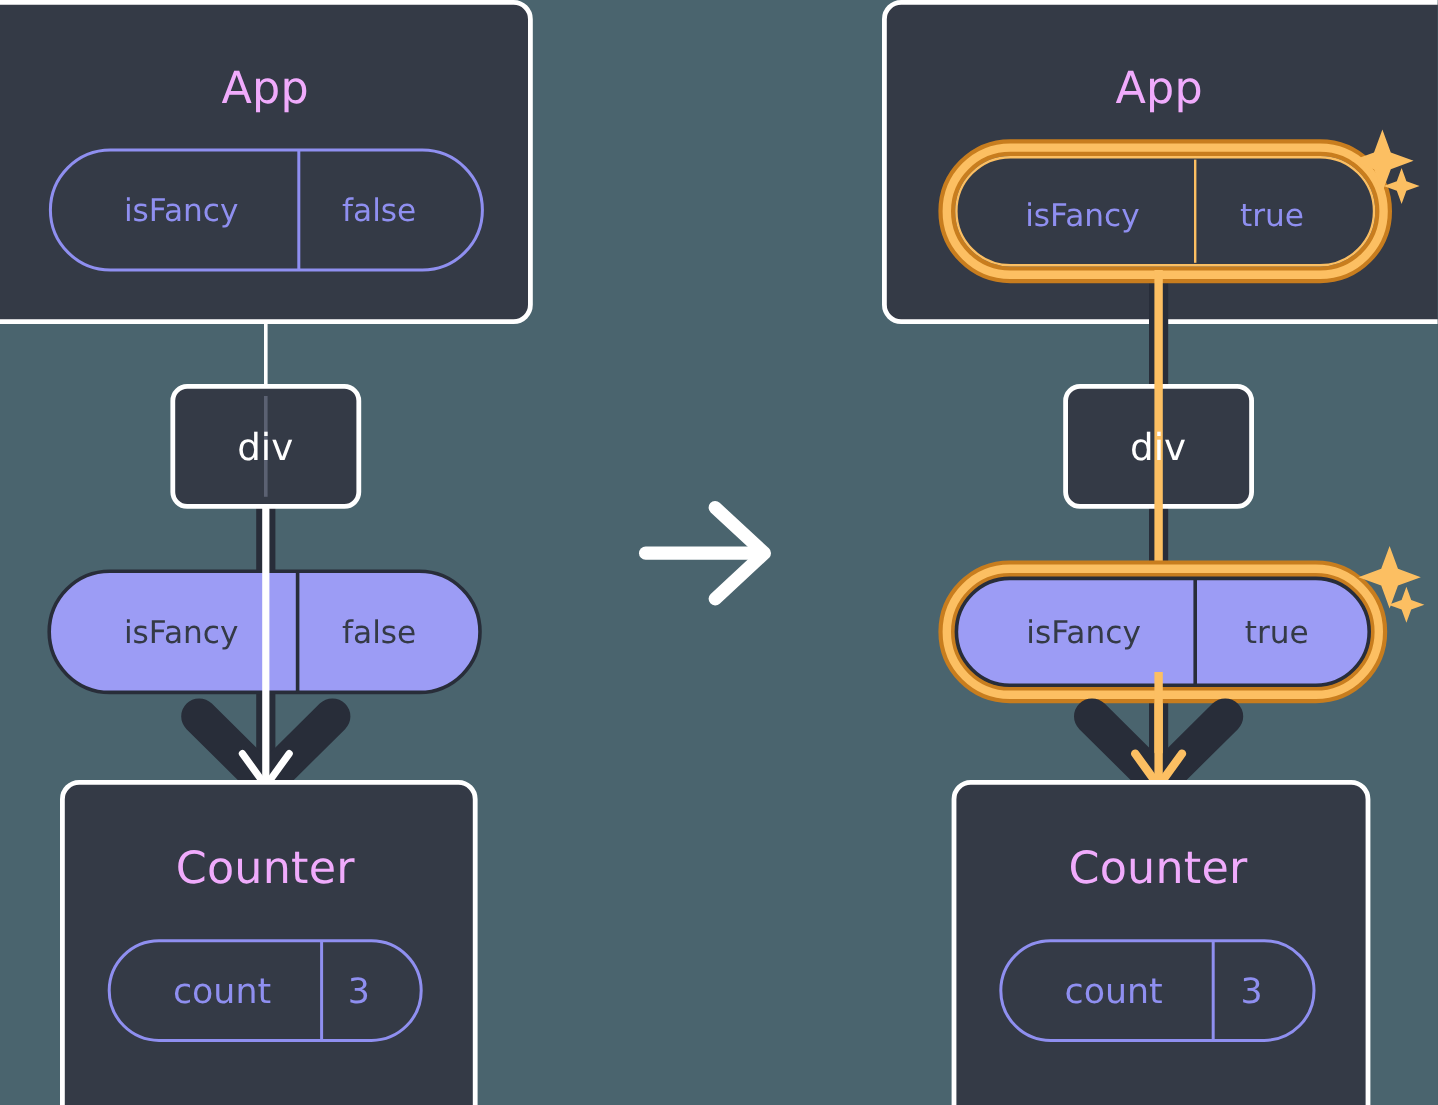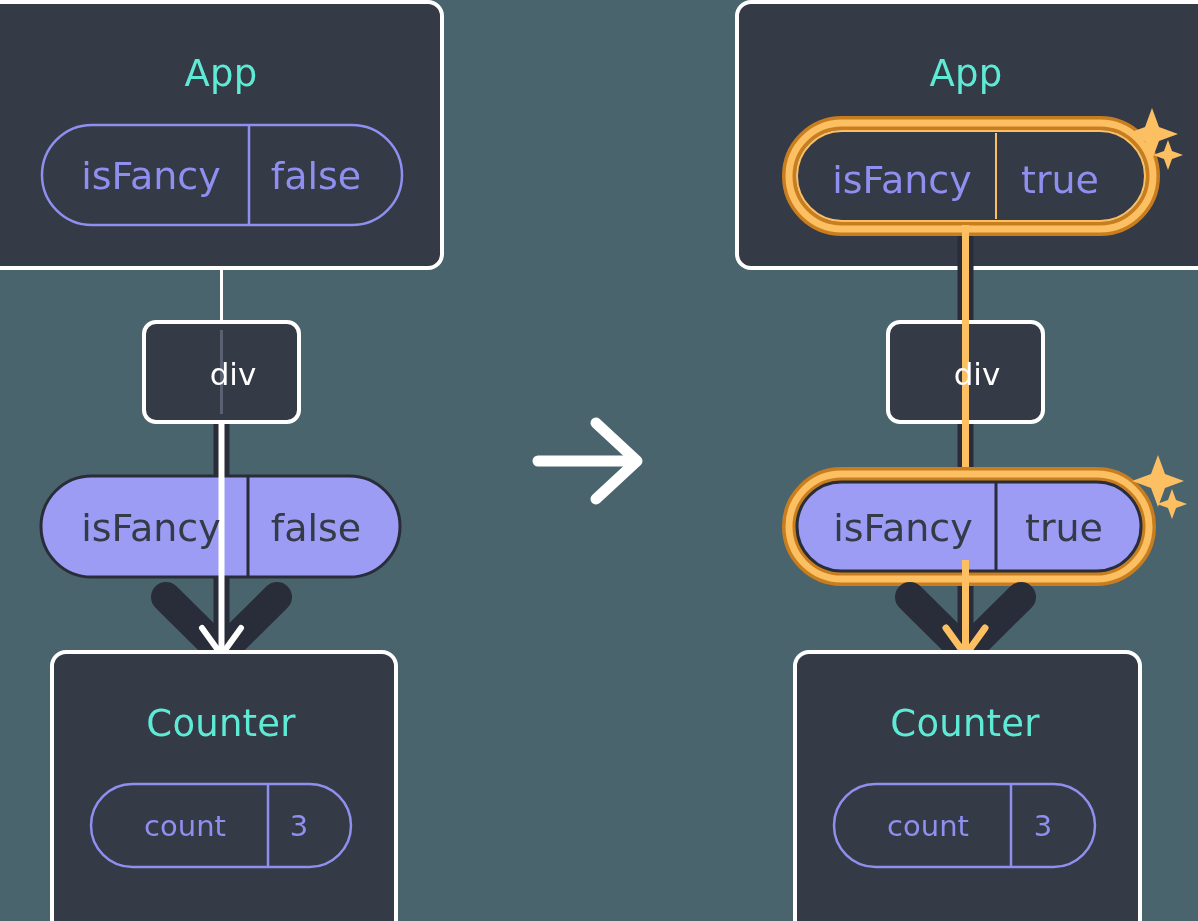--- a/index.html
+++ b/index.html
@@ -8,30 +8,29 @@
     width:1198px;height:921px;overflow:hidden;
     background:#4a646e;
     font-family:"DejaVu Sans","Liberation Sans",sans-serif;
   }
   #stage{position:relative;width:1198px;height:921px;}
   svg.layer{position:absolute;left:0;top:0;width:1198px;height:921px;}
 
   
   .txt{position:absolute;white-space:nowrap;line-height:1;}
   .comp-title{
-    font-size:37px;color:#5eead4;letter-spacing:.2px;
+    font-size:37px;color:#f0abfc;letter-spacing:.2px;
     transform:translate(-50%,-50%);
   }
   .div-title{
     font-size:31px;color:#ffffff;
     transform:translate(-50%,-50%);
-    margin-left:12px;
   }
   .pill-txt{
-    font-size:38px;
+    font-size:26px;
     transform:translate(-50%,-50%);
   }
   .pill-txt.outline{color:#8f8ff0;}
   .pill-txt.filled{color:#343a46;}
   .pill-txt.bold{font-weight:normal;}
 </style>
 </head>
 <body>
 
 <div id="stage">

